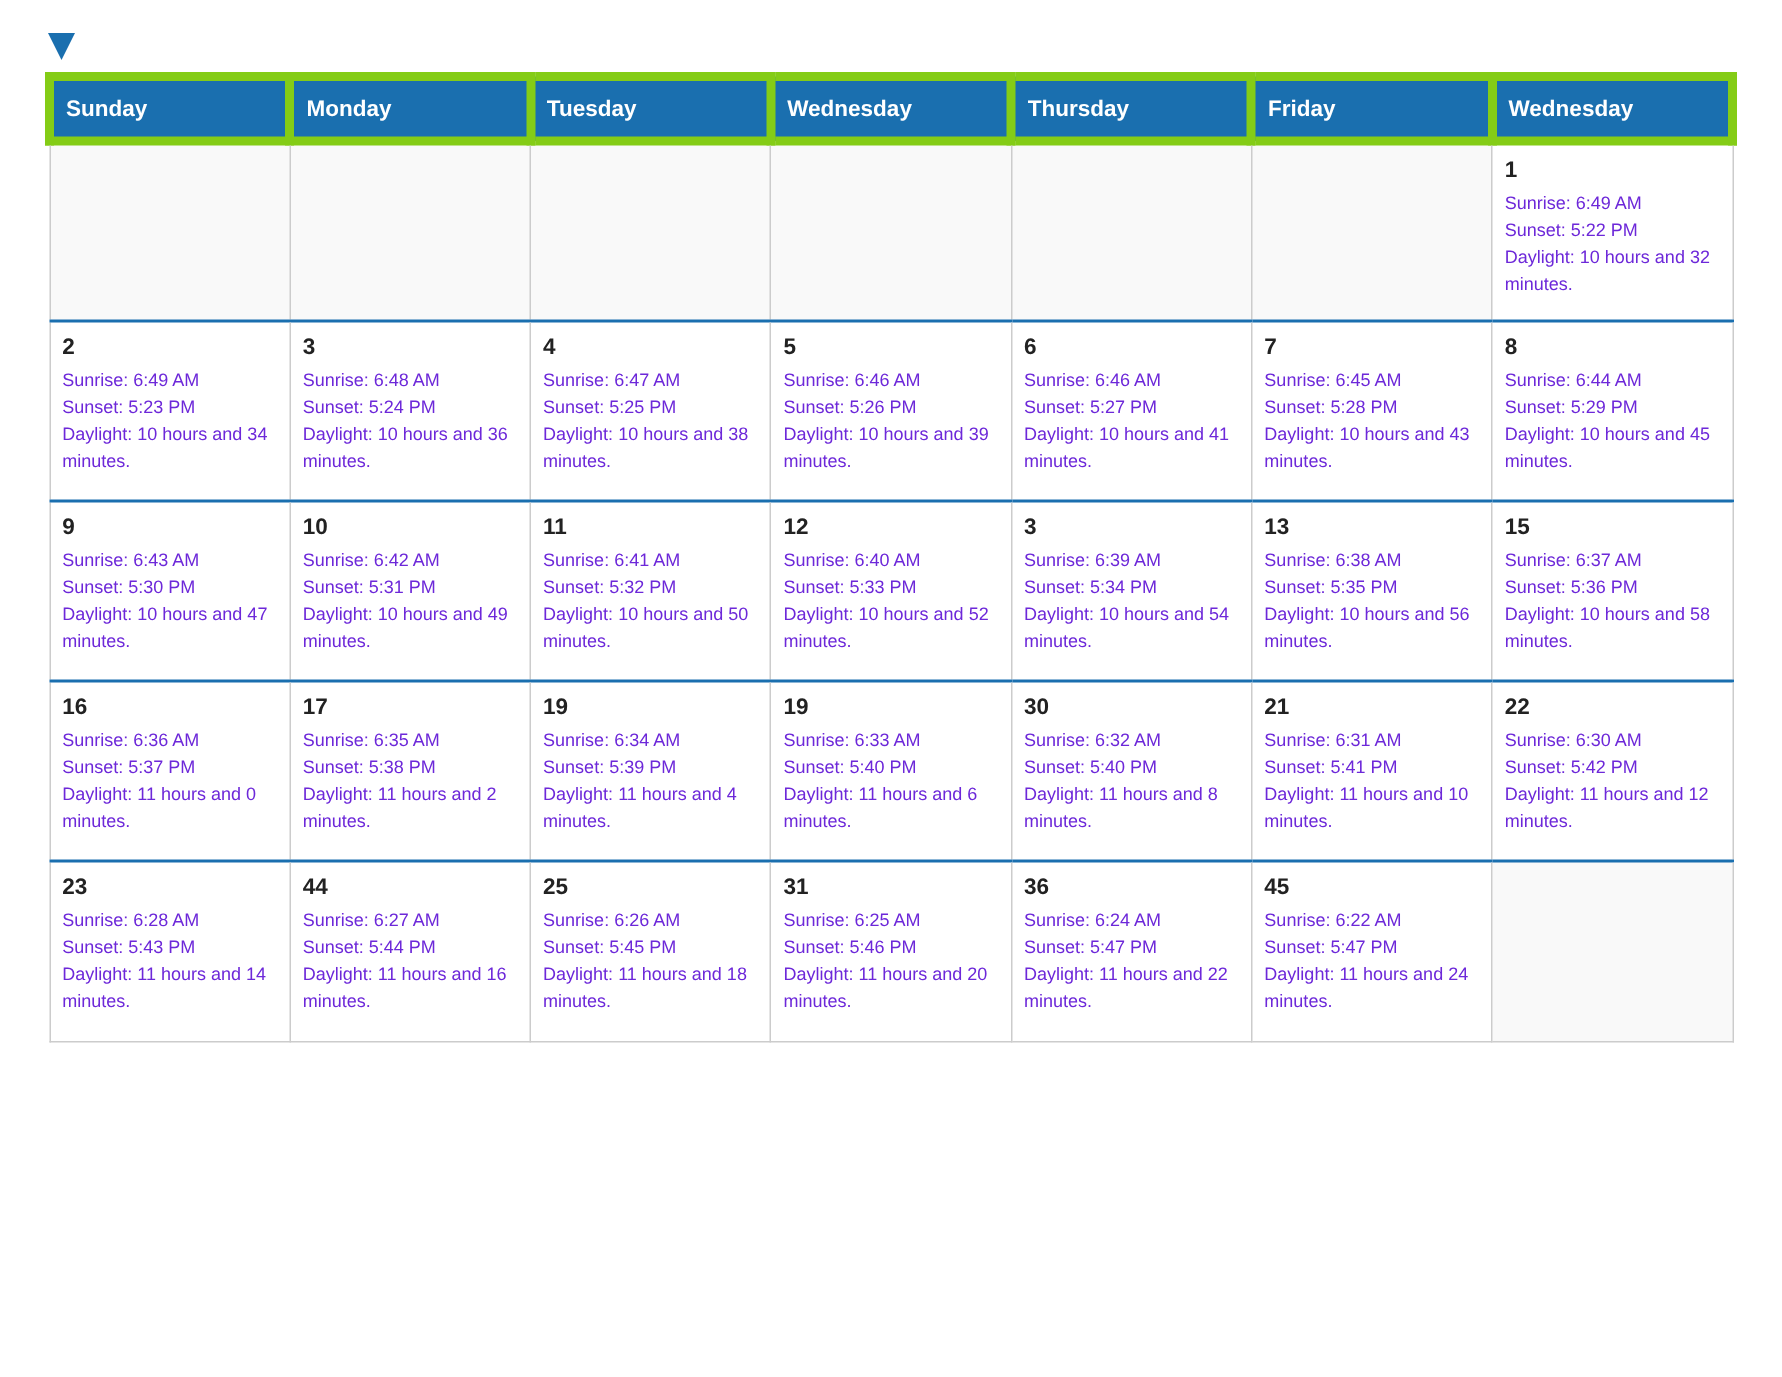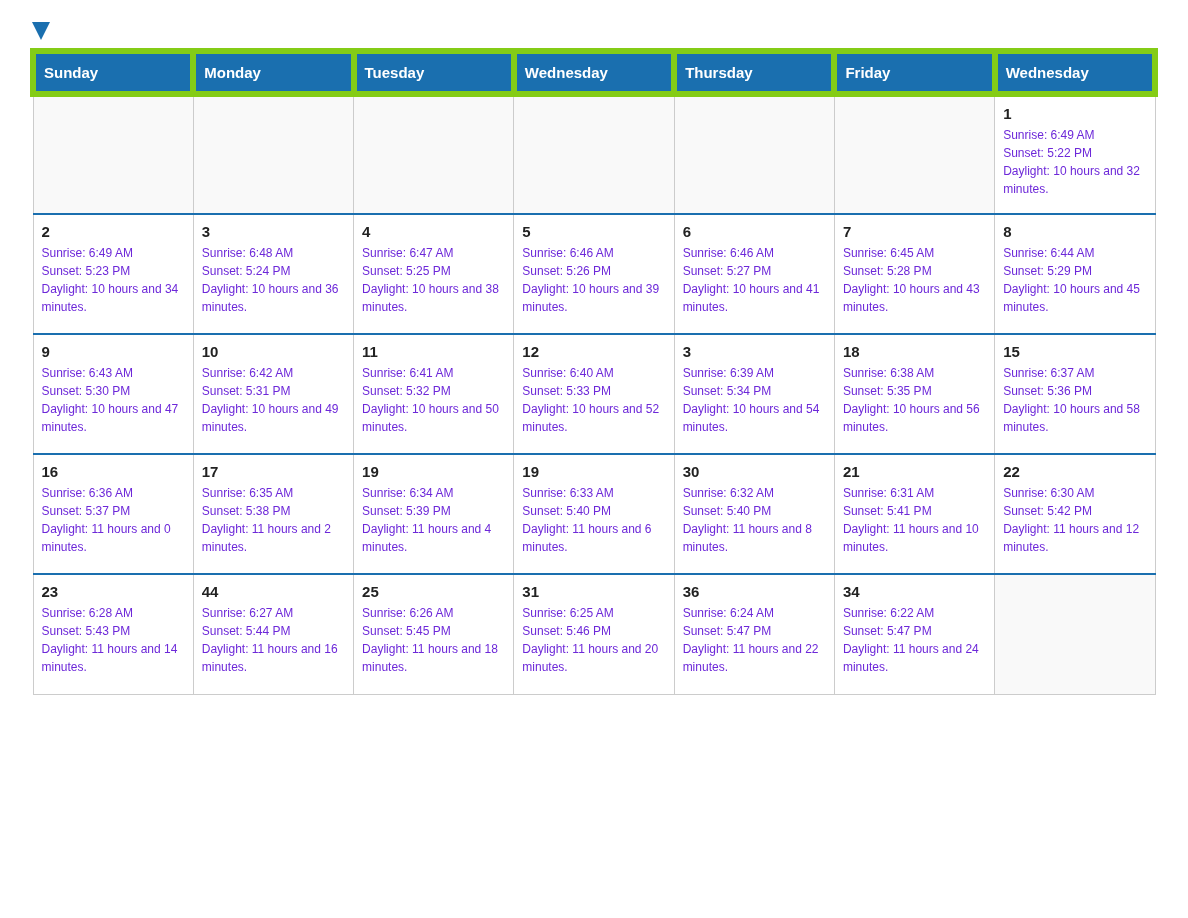--- a/index.html
+++ b/index.html
@@ -182,21 +182,21 @@
         </td>
         <td>
           <div class="day-number">12</div>
           <div class="day-info">Sunrise: 6:40 AM<br>Sunset: 5:33 PM<br>Daylight: 10 hours and 52 minutes.</div>
         </td>
         <td>
           <div class="day-number">3</div>
           <div class="day-info">Sunrise: 6:39 AM<br>Sunset: 5:34 PM<br>Daylight: 10 hours and 54 minutes.</div>
         </td>
         <td>
-          <div class="day-number">18</div>
+          <div class="day-number">13</div>
           <div class="day-info">Sunrise: 6:38 AM<br>Sunset: 5:35 PM<br>Daylight: 10 hours and 56 minutes.</div>
         </td>
         <td>
           <div class="day-number">15</div>
           <div class="day-info">Sunrise: 6:37 AM<br>Sunset: 5:36 PM<br>Daylight: 10 hours and 58 minutes.</div>
         </td>
       </tr>
       <tr class="row-separator">
         <td>
           <div class="day-number">16</div>
@@ -242,19 +242,19 @@
         </td>
         <td>
           <div class="day-number">31</div>
           <div class="day-info">Sunrise: 6:25 AM<br>Sunset: 5:46 PM<br>Daylight: 11 hours and 20 minutes.</div>
         </td>
         <td>
           <div class="day-number">36</div>
           <div class="day-info">Sunrise: 6:24 AM<br>Sunset: 5:47 PM<br>Daylight: 11 hours and 22 minutes.</div>
         </td>
         <td>
-          <div class="day-number">34</div>
+          <div class="day-number">45</div>
           <div class="day-info">Sunrise: 6:22 AM<br>Sunset: 5:47 PM<br>Daylight: 11 hours and 24 minutes.</div>
         </td>
         <td class="empty-cell"></td>
       </tr>
     </tbody>
 </table>
 
 </body></html>

